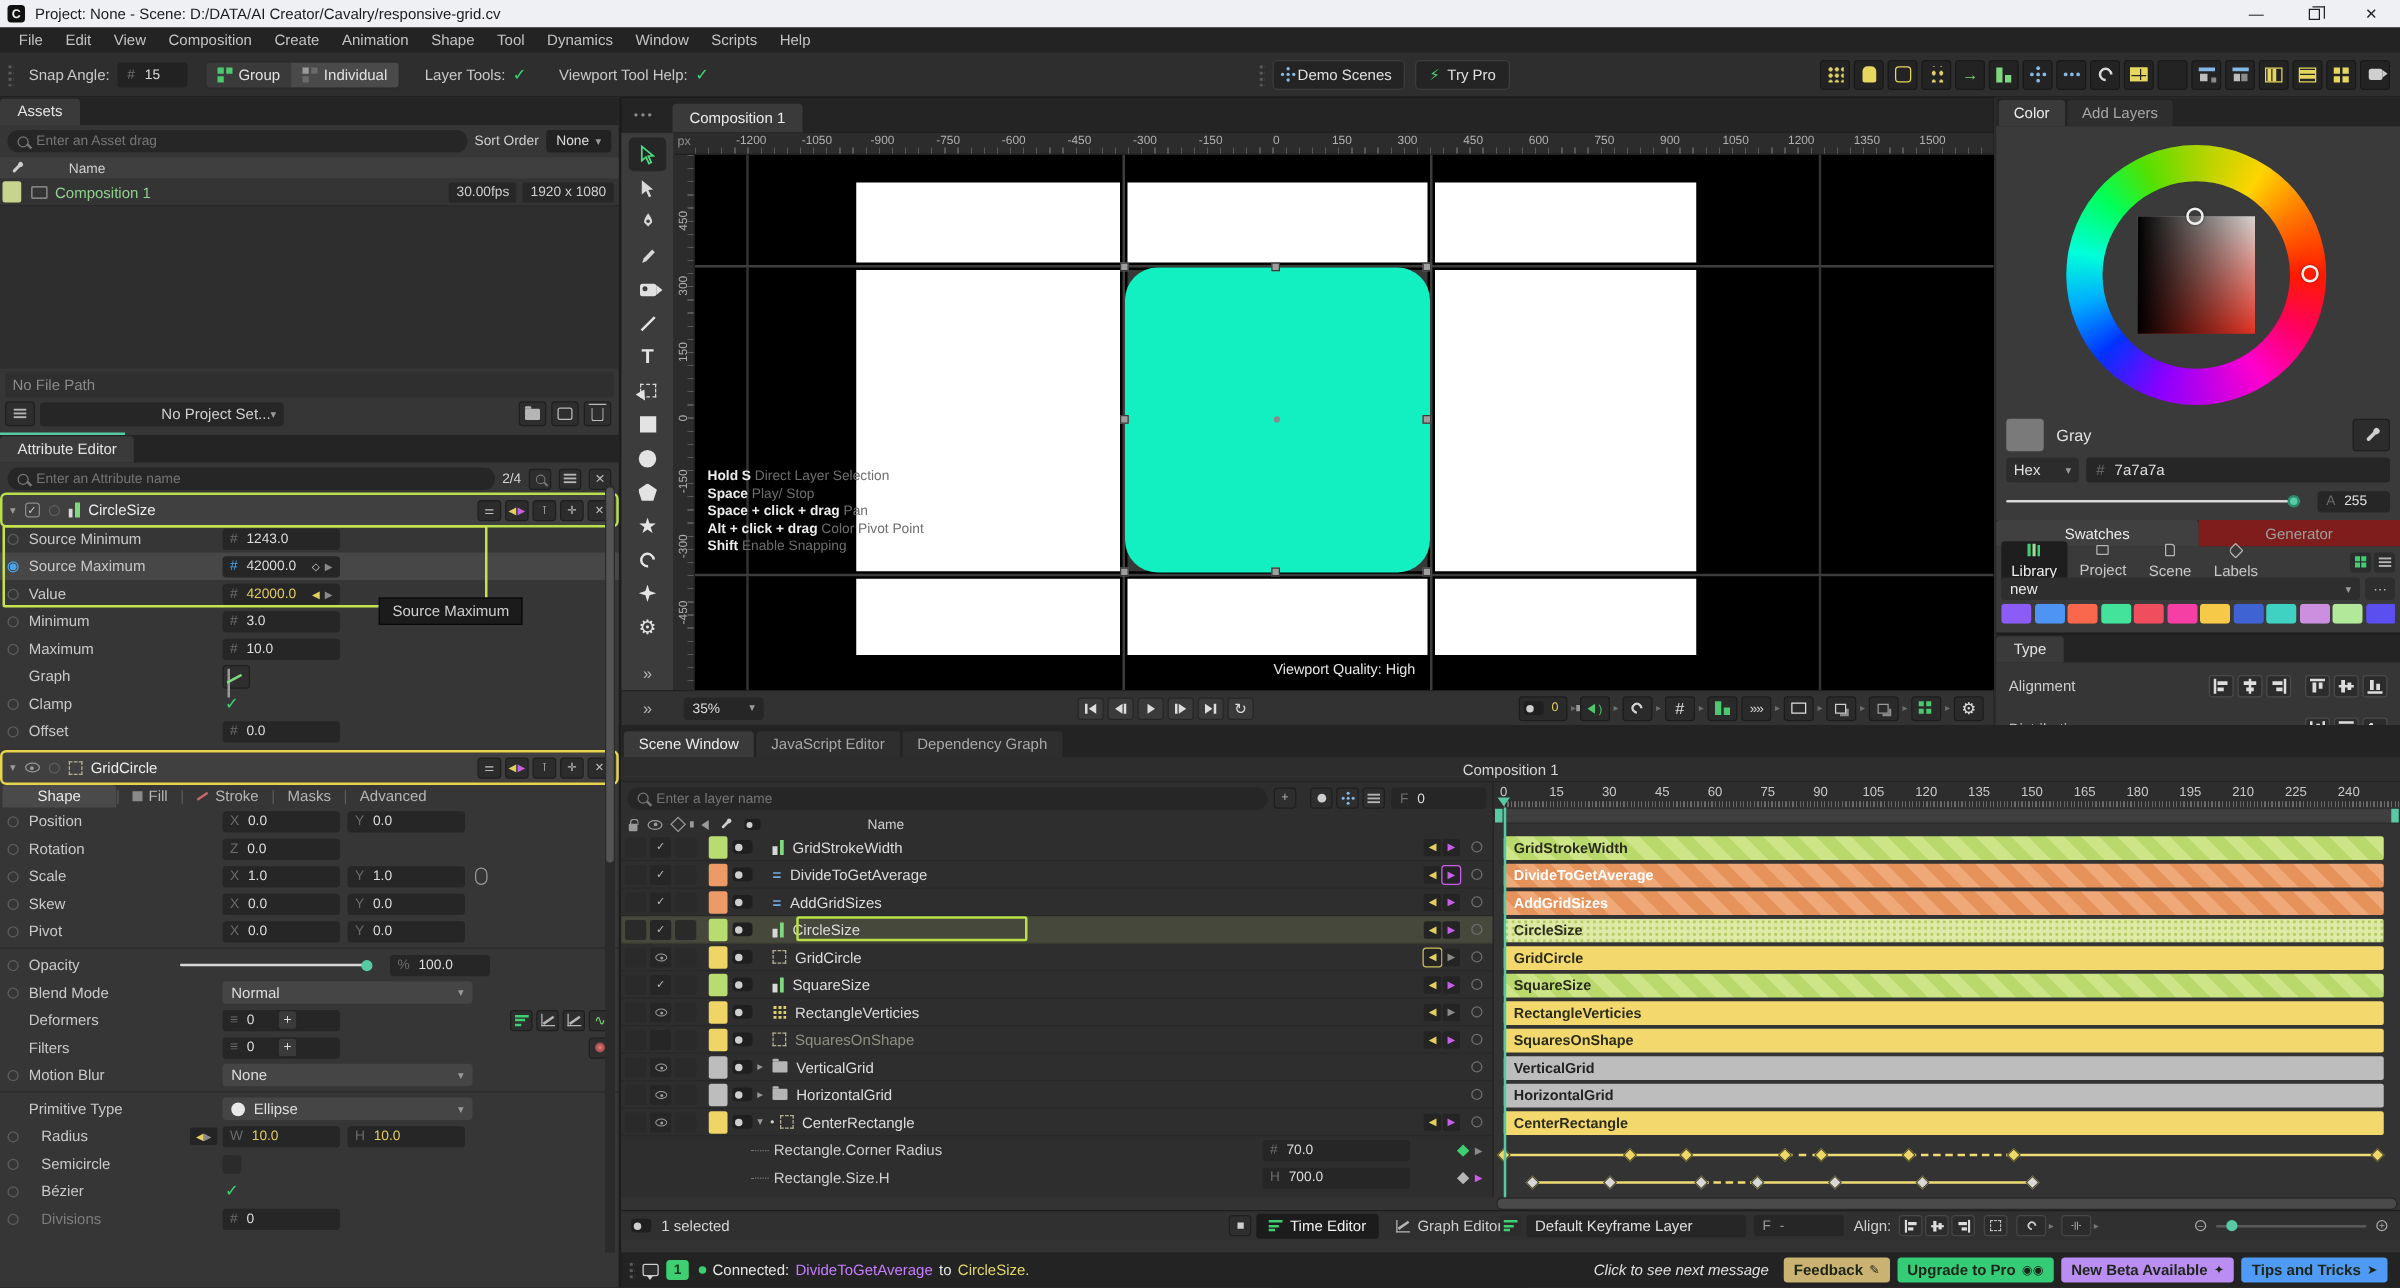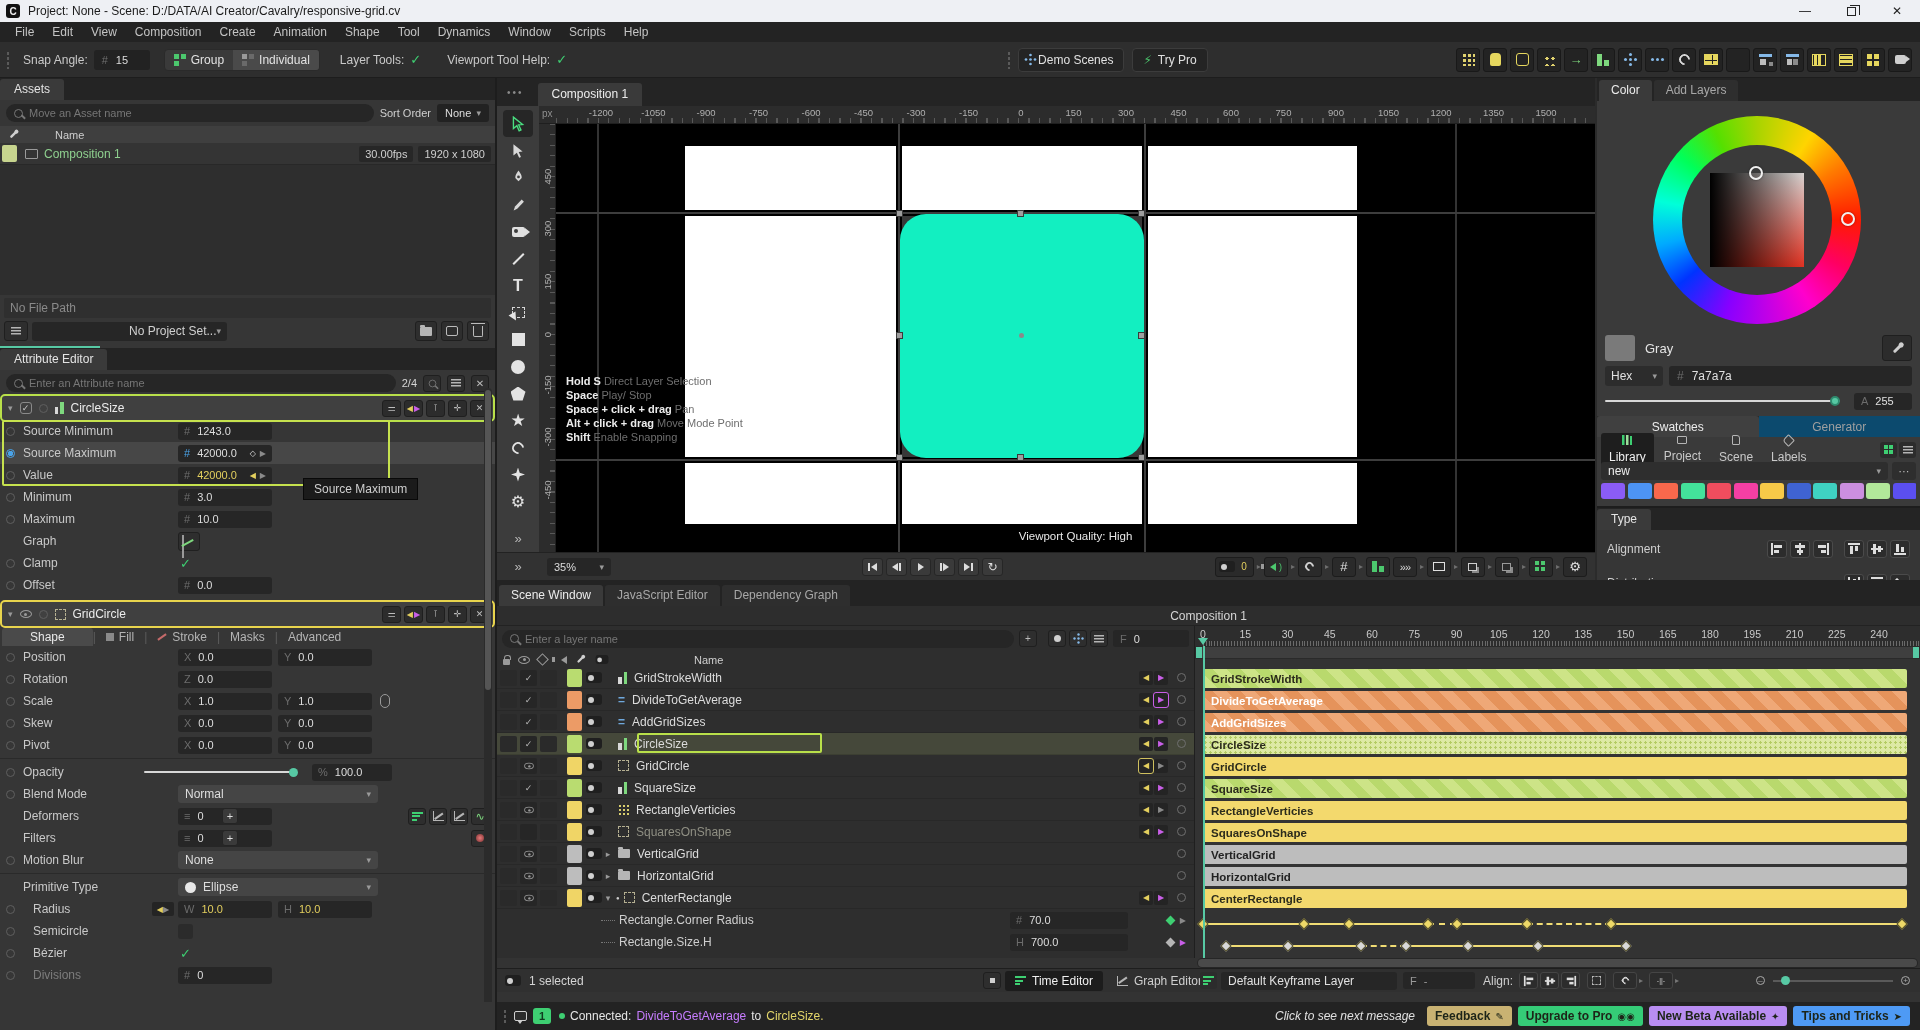--- a/index.html
+++ b/index.html
@@ -232,21 +232,21 @@
   #gray-label { font-size:13px; color:#e4e4e4; }
   #pipette-btn { margin-left:auto; width:30px; height:26px; background:#2c2c2c; border:1px solid #1f1f1f; border-radius:3px; display:flex; align-items:center; justify-content:center; }
   #hex-row { position:absolute; left:8px; top:288px; right:8px; height:20px; display:flex; gap:6px; }
   #hex-dd { width:58px; background:#2c2c2c; border-radius:3px; display:flex; align-items:center; justify-content:space-between; padding:0 6px; color:#e0e0e0; font-size:12px; }
   #hex-field { flex:1; background:#262626; border-radius:3px; display:flex; align-items:center; gap:8px; padding:0 8px; color:#e0e0e0; font-size:12px; }
   #alpha-row { position:absolute; left:8px; top:314px; right:8px; height:18px; display:flex; align-items:center; }
   #alpha-track { flex:1; height:2.5px; background:#d8d8d8; border-radius:2px; position:relative; margin-right:14px; }
   #alpha-knob { position:absolute; right:0; top:-4px; width:10px; height:10px; border-radius:50%; background:#57c9a4; border:2px solid #2e8a6e; }
   #alpha-field { width:58px; background:#262626; border-radius:3px; height:17px; display:flex; align-items:center; gap:7px; padding:0 7px; color:#e0e0e0; }
   #sw-tabs { position:absolute; left:0; top:338px; right:0; height:21px; display:flex; background:#2a2a2a; }
-  .sw-tab { flex:1; text-align:center; padding-top:4px; font-size:12px; color:#9f9f9f; background:#0c4a6e; }
+  .sw-tab { flex:1; text-align:center; padding-top:4px; font-size:12px; color:#9f9f9f; background:#7f1d1d; }
   .sw-tab.on { background:#404040; color:#ececec; border-radius:3px 3px 0 0; }
   #lib-row { position:absolute; left:4px; top:362px; right:4px; height:19px; display:flex; gap:2px; align-items:center; }
   .src-btn { display:flex; align-items:center; gap:5px; padding:2px 8px; font-size:12px; color:#c9c9c9; border-radius:3px;flex-direction:column; }
   .src-btn.on { background:#1e1e1e; color:#f0f0f0; }
   .books-ic { width:10px; height:10px; background-image:linear-gradient(#3ecf72,#3ecf72),linear-gradient(#9adf9a,#9adf9a),linear-gradient(#3ecf72,#3ecf72); background-repeat:no-repeat; background-size:2.5px 10px; background-position:0 0,4px 0,8px 1px; }
   .proj-ic { width:10px; height:8px; border:1px solid #b5b5b5; border-radius:1px; }
   .file-ic { width:8px; height:10px; border:1px solid #b5b5b5; border-radius:1px 3px 1px 1px; }
   .label-ic { width:9px; height:9px; border:1px solid #b5b5b5; border-radius:1px 1px 1px 4px; transform:rotate(45deg); }
   #lib-view-btns { margin-left:auto; display:flex; gap:2px; }
   .view-btn { width:17px; height:16px; background:#2c2c2c; border-radius:3px; display:flex; align-items:center; justify-content:center; }
@@ -469,21 +469,21 @@
       </div>
   </div>
 
   <div id="leftpanel">
     <div class="panel-tabbar">
       <span class="panel-tab">Assets</span>
     </div>
     <div class="searchrow">
       <div class="searchfield">
         <span class="icon-search"></span>
-        <span>Move an Asset name</span>
+        <span>Enter an Asset drag</span>
       </div>
       <span style="color:#cfcfcf">Sort Order</span>
       <div class="tb-field" style="height:18px;min-width:52px;justify-content:space-between">
         <span>None</span>
         <span class="chev">▾</span>
       </div>
     </div>
     <div id="assets-namehdr">
       <span class="icon-pipette" style="transform:rotate(-45deg) scale(.8)"></span>
       <span style="margin-left:26px">Name</span>
@@ -956,21 +956,21 @@
       <div class="handle" style="left:340px;top:208px"></div>
       <div class="handle" style="left:582px;top:208px"></div>
       <div class="handle" style="left:340px;top:330px"></div>
       <div class="handle" style="left:461px;top:330px"></div>
       <div class="handle" style="left:582px;top:330px"></div>
       <div id="pivot-dot" style="left:463px;top:209px"></div>
       <div id="overlay-help">
           <div><span class="key">Hold S </span><span class="desc">Direct Layer Selection</span></div>
           <div><span class="key">Space </span><span class="desc">Play/ Stop</span></div>
           <div><span class="key">Space + click + drag </span><span class="desc">Pan</span></div>
-          <div><span class="key">Alt + click + drag </span><span class="desc">Move Mode Point</span></div>
+          <div><span class="key">Alt + click + drag </span><span class="desc">Color Pivot Point</span></div>
           <div><span class="key">Shift </span><span class="desc">Enable Snapping</span></div>
         </div>
       <div id="vp-quality">Viewport Quality: High</div>
     </div>
     <div id="vp-bottombar">
       <span style="width:42px;text-align:center;color:#b5b5b5;font-size:13px">»</span>
       <div id="vp-zoom">
         <span>35%</span>
         <span class="chev">▾</span>
       </div>

